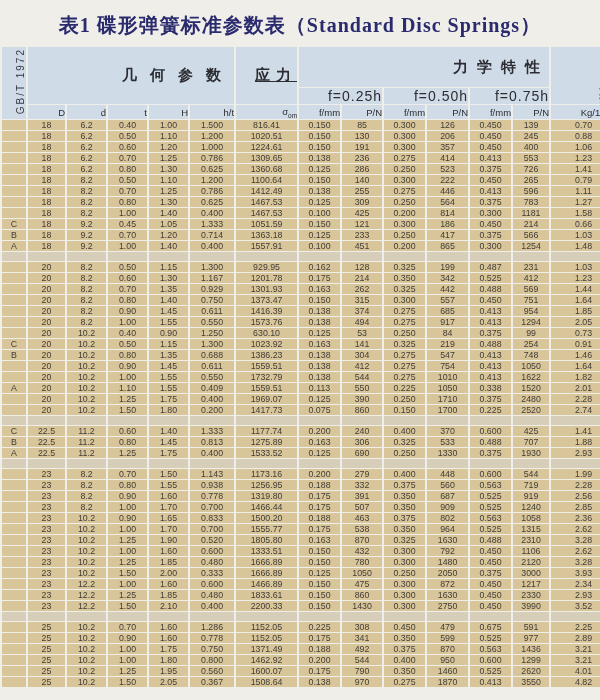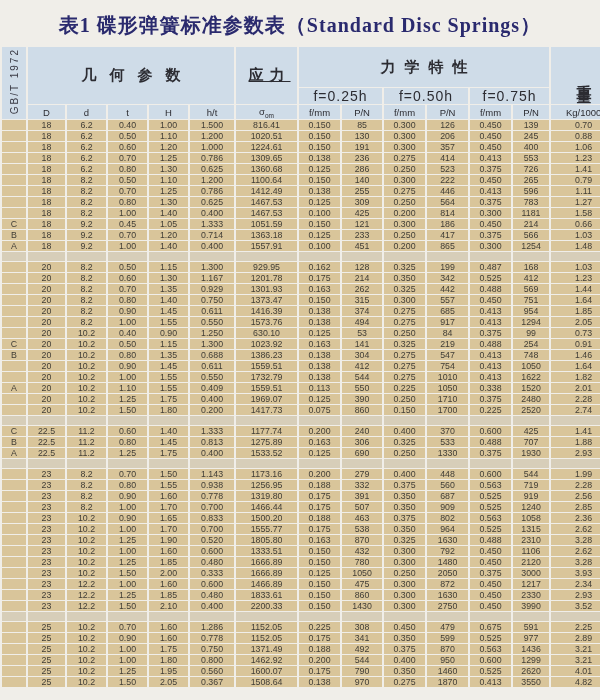--- a/index.html
+++ b/index.html
@@ -20,21 +20,21 @@
     white-space:nowrap;
     font-family:Liberation Serif, serif;
   }
   table{
     table-layout:fixed;width:592px;margin:2px auto 0;
     border-collapse:separate;border-spacing:2px 1px;
   }
   th,td{padding:0;overflow:hidden;white-space:nowrap;}
   thead th{
     background:var(--header-bg);color:var(--htxt);font-weight:normal;
-    text-align:center;vertical-align:middle;
+    text-align:right;vertical-align:middle;
   }
   .gbt{
     writing-mode:vertical-rl;transform:rotate(180deg);
     font-size:10px;letter-spacing:2px;color:#3a3a44;
   }
   .group-h{font-size:15px;font-weight:bold;}
   .geo{letter-spacing:13px;text-indent:13px;}
   .stress{letter-spacing:6px;text-indent:6px;text-decoration:underline;}
   .mech{letter-spacing:9px;text-indent:9px;height:40px;}
   .weight{writing-mode:vertical-rl;letter-spacing:4px;font-size:15px;font-weight:bold;}
@@ -317,21 +317,21 @@
         <td>8.2</td>
         <td>0.50</td>
         <td>1.15</td>
         <td>1.300</td>
         <td>929.95</td>
         <td>0.162</td>
         <td>128</td>
         <td>0.325</td>
         <td>199</td>
         <td>0.487</td>
-        <td>168</td>
+        <td>231</td>
         <td>1.03</td>
       </tr>
       <tr>
         <td></td>
         <td>20</td>
         <td>8.2</td>
         <td>0.60</td>
         <td>1.30</td>
         <td>1.167</td>
         <td>1201.78</td>

